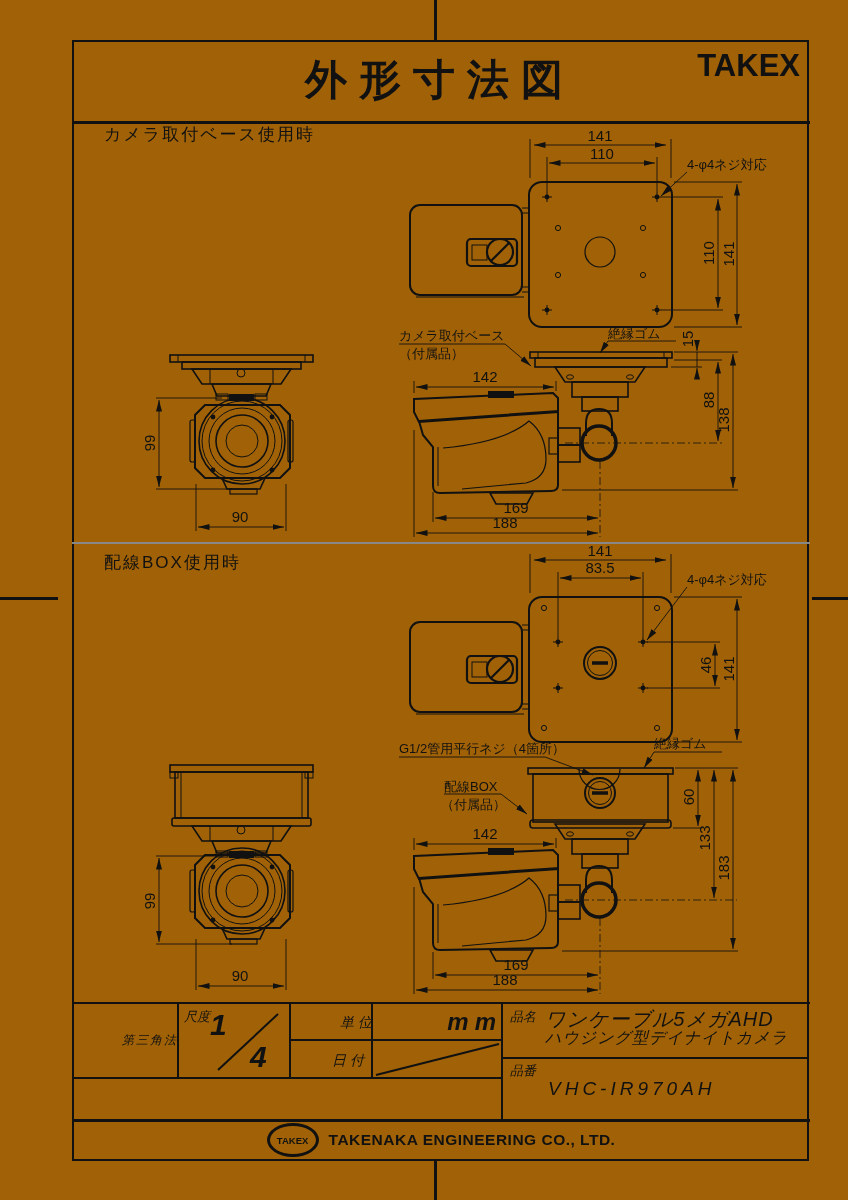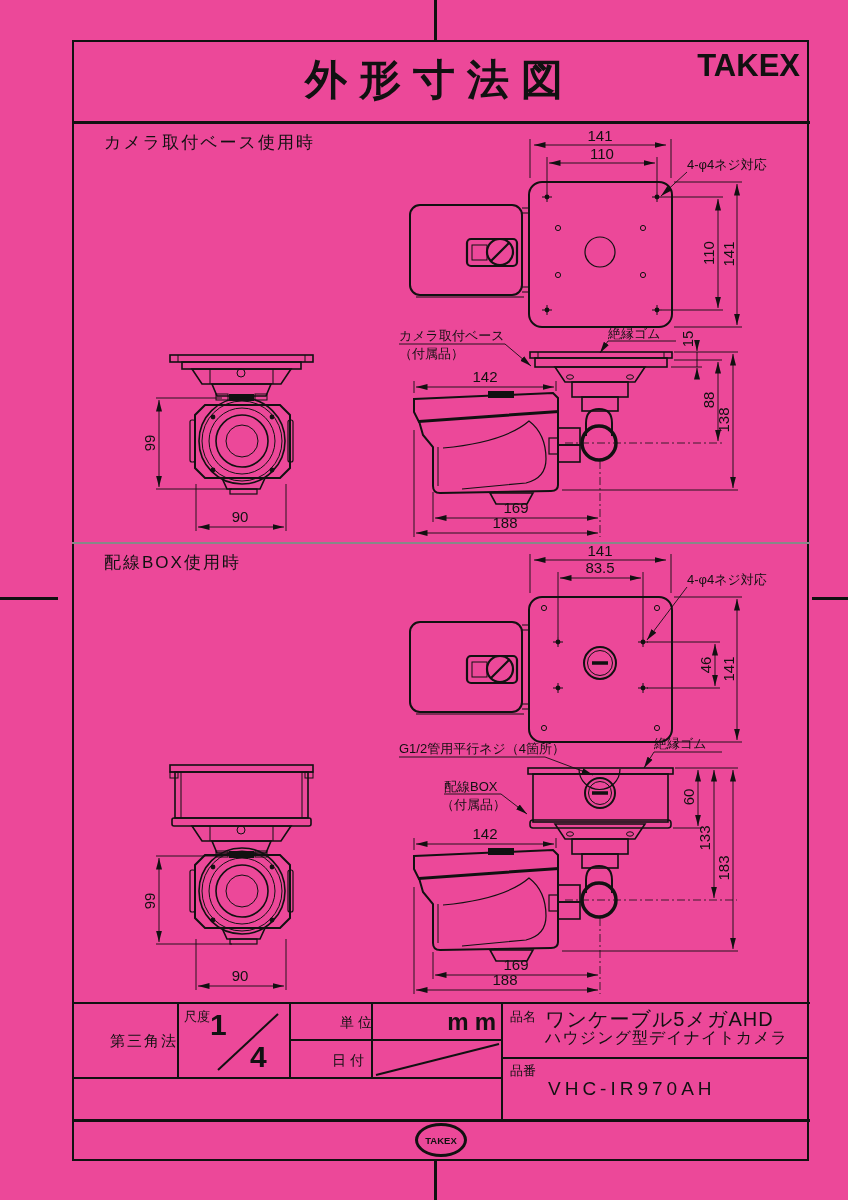--- a/index.html
+++ b/index.html
@@ -1,26 +1,26 @@
 <!DOCTYPE html>
 <html><head>
 <meta charset="utf-8">
 <style>
   html,body{margin:0;padding:0;background:#e8e8e8;}
-  .page{position:relative;width:848px;height:1200px;background:#ec4899;
+  .page{position:relative;width:848px;height:1200px;background:#a16207;
         font-family:"Liberation Sans","DejaVu Sans",sans-serif;color:#111;overflow:hidden;margin:0 auto;}
   .hline,.vline{position:absolute;background:#111;}
   .gline{position:absolute;background:#888;}
   .border{position:absolute;left:72px;top:40px;width:733px;height:1117px;border:2.5px solid #111;}
   .doc-title{position:absolute;left:240px;top:52px;width:400px;text-align:center;
              font-size:42px;font-weight:bold;letter-spacing:12px;}
   .brand{position:absolute;left:660px;top:48px;width:140px;text-align:right;
          font-size:31px;font-weight:900;letter-spacing:0px;}
   .sec-label{position:absolute;font-size:17px;letter-spacing:2px;font-weight:500;}
-  .tb{position:absolute;font-size:13px;}
+  .tb{position:absolute;font-size:13px;font-style:italic;}
   .tb-c{text-align:right;}
   svg{position:absolute;left:0;top:0;}
   svg .ln{fill:none;stroke:#111;}
   svg .sw1{stroke-width:1;} svg .sw12{stroke-width:1.2;} svg .sw16{stroke-width:1.6;}
   svg .sw2{stroke-width:2;} svg .sw22{stroke-width:2.2;} svg .sw35{stroke-width:3.5;}
   svg .ext{fill:none;stroke:#111;stroke-width:0.9;}
   svg .dim{fill:none;stroke:#111;stroke-width:0.9;}
   svg .cl{fill:none;stroke:#111;stroke-width:0.8;stroke-dasharray:8 3 2 3;}
   svg .fl{fill:#111;stroke:none;}
   svg text{fill:#111;stroke:none;font-family:"Liberation Sans","DejaVu Sans",sans-serif;}
@@ -41,21 +41,21 @@
   <div class="vline" style="left:434px;top:1160px;width:2.5px;height:40px;"></div>
   <div class="hline" style="left:0;top:597px;width:58px;height:2.5px;"></div>
   <div class="hline" style="left:812px;top:597px;width:36px;height:2.5px;"></div>
 
   <div class="border"></div>
 
   <div class="doc-title">外形寸法図</div>
   <div class="brand">TAKEX</div>
   <div class="hline" style="left:72px;top:121px;width:738px;height:2.5px;"></div>
 
-  <div class="sec-label" style="left:104px;top:131px;">カメラ取付ベース使用時</div>
+  <div class="sec-label" style="left:104px;top:123px;">カメラ取付ベース使用時</div>
   <div class="gline" style="left:72px;top:542px;width:738px;height:2px;"></div>
   <div class="sec-label" style="left:104px;top:551px;text-align:center;">配線BOX使用時</div>
 
   <svg width="848" height="1200" viewBox="0 0 848 1200">
     <defs>
       <marker id="ar" viewBox="0 0 12 8" markerWidth="12" markerHeight="8" refX="11.5" refY="4" orient="auto-start-reverse" markerUnits="userSpaceOnUse">
         <path d="M0,1 L11.5,4 L0,7 Z" fill="#111"></path>
       </marker>
 
       <g id="g-camside">
@@ -378,30 +378,31 @@
   <div class="hline" style="left:72px;top:1002px;width:738px;height:2px;"></div>
   <div class="hline" style="left:290px;top:1039px;width:212px;height:2px;"></div>
   <div class="hline" style="left:502px;top:1057px;width:306px;height:2px;"></div>
   <div class="hline" style="left:72px;top:1077px;width:430px;height:2px;"></div>
   <div class="hline" style="left:72px;top:1119px;width:738px;height:2.5px;"></div>
   <div class="vline" style="left:177px;top:1003px;width:2px;height:75px;"></div>
   <div class="vline" style="left:289px;top:1003px;width:2px;height:75px;"></div>
   <div class="vline" style="left:371px;top:1003px;width:2px;height:75px;"></div>
   <div class="vline" style="left:501px;top:1003px;width:2px;height:117px;"></div>
 
-  <div class="tb tb-c" style="left:72px;top:1032px;width:106px;font-size:15px;letter-spacing:2px;">第三角法</div>
+  <div class="tb tb-c" style="left:72px;top:1032px;width:106px;font-size:12px;letter-spacing:2px;">第三角法</div>
   <div class="tb" style="left:184px;top:1008px;">尺度</div>
   <div class="tb" style="left:210px;top:1008px;font-size:30px;font-weight:bold;">1</div>
   <div class="tb" style="left:250px;top:1040px;font-size:30px;font-weight:bold;">4</div>
   <div class="tb tb-c" style="left:290px;top:1014px;width:82px;font-size:14px;">単 位</div>
   <div class="tb tb-c" style="left:372px;top:1008px;width:130px;font-size:24px;font-weight:bold;letter-spacing:6px;">mm</div>
   <div class="tb tb-c" style="left:290px;top:1052px;width:74px;font-size:14px;">日 付</div>
   <div class="tb" style="left:510px;top:1008px;">品名</div>
   <div class="tb" style="left:545px;top:1006px;font-size:20px;letter-spacing:1px;">ワンケーブル5メガAHD</div>
   <div class="tb" style="left:545px;top:1028px;font-size:16px;letter-spacing:1px;">ハウジング型デイナイトカメラ</div>
   <div class="tb" style="left:510px;top:1062px;">品番</div>
   <div class="tb" style="left:548px;top:1078px;font-size:19px;letter-spacing:4px;">VHC-IR970AH</div>
 
   <div class="foot">
     <div class="oval">TAKEX</div>
+    <div class="company">TAKENAKA ENGINEERING CO., LTD.</div>
   </div>
 
 </div>
 
 </body></html>

